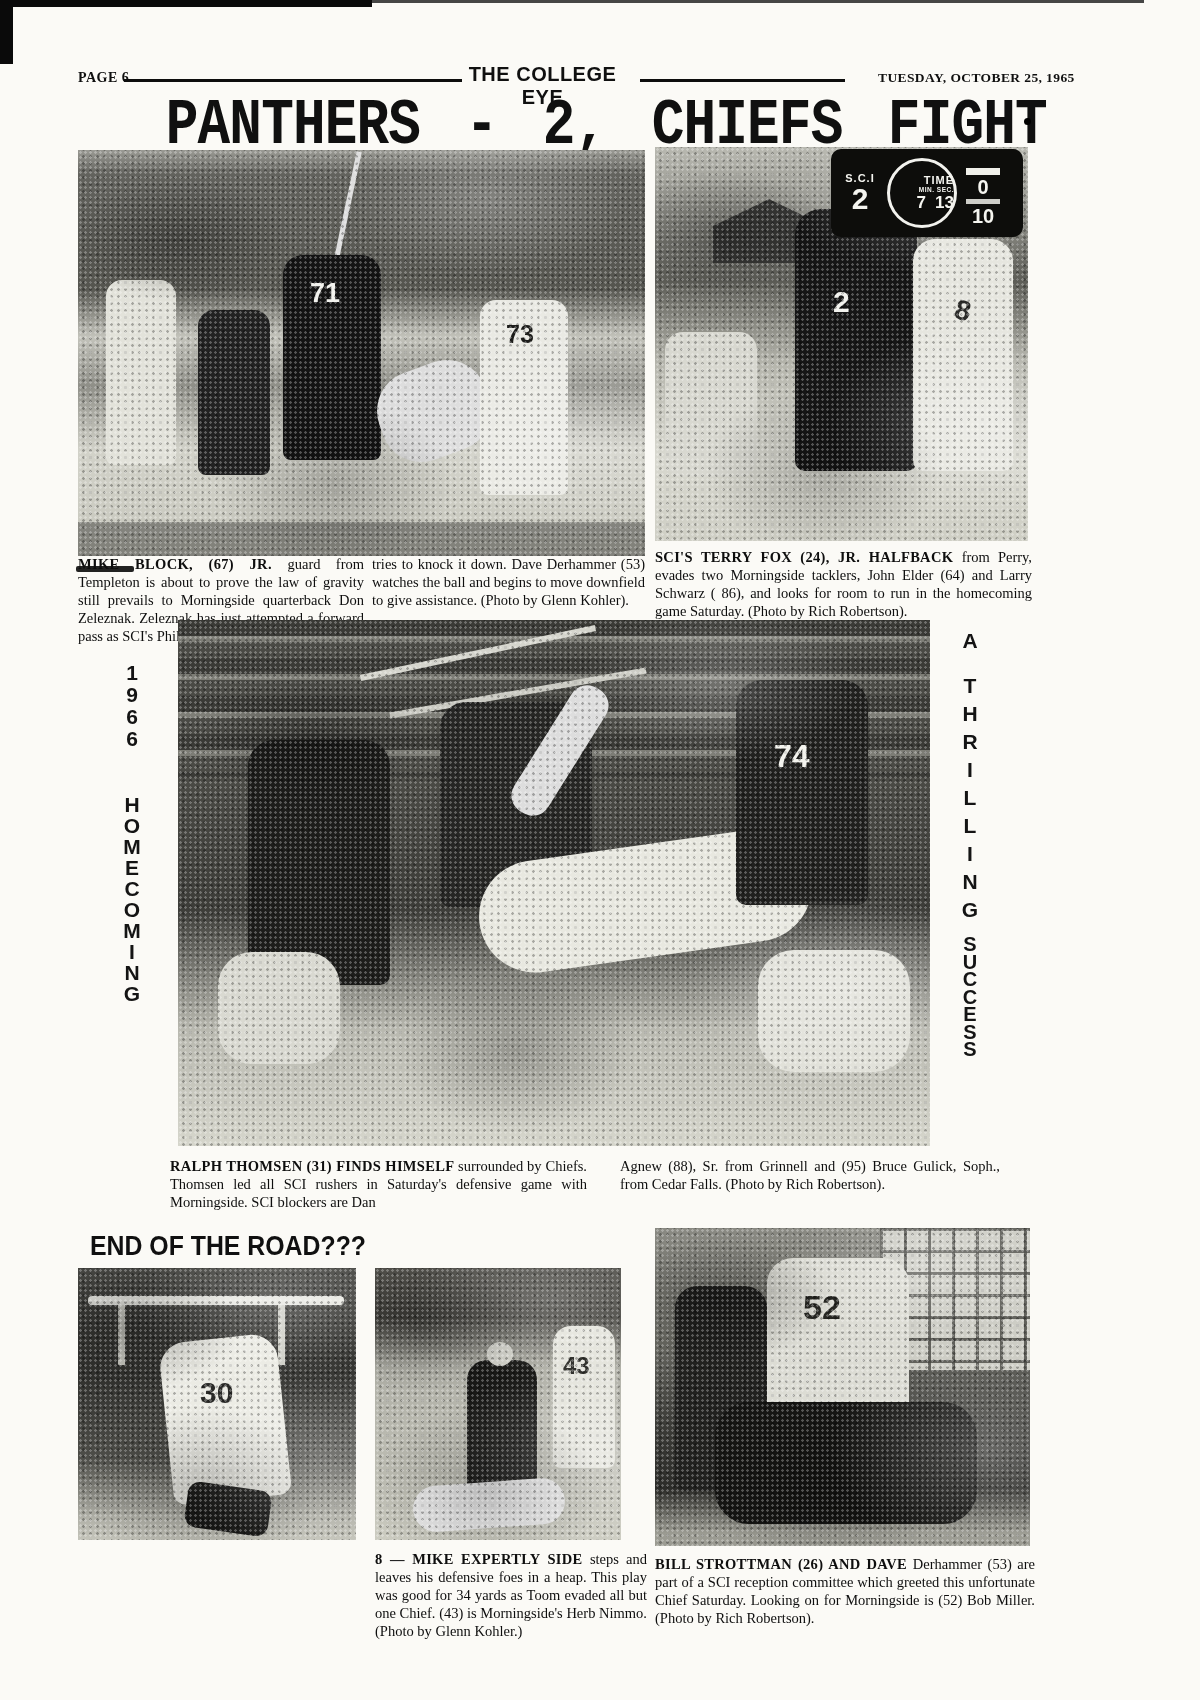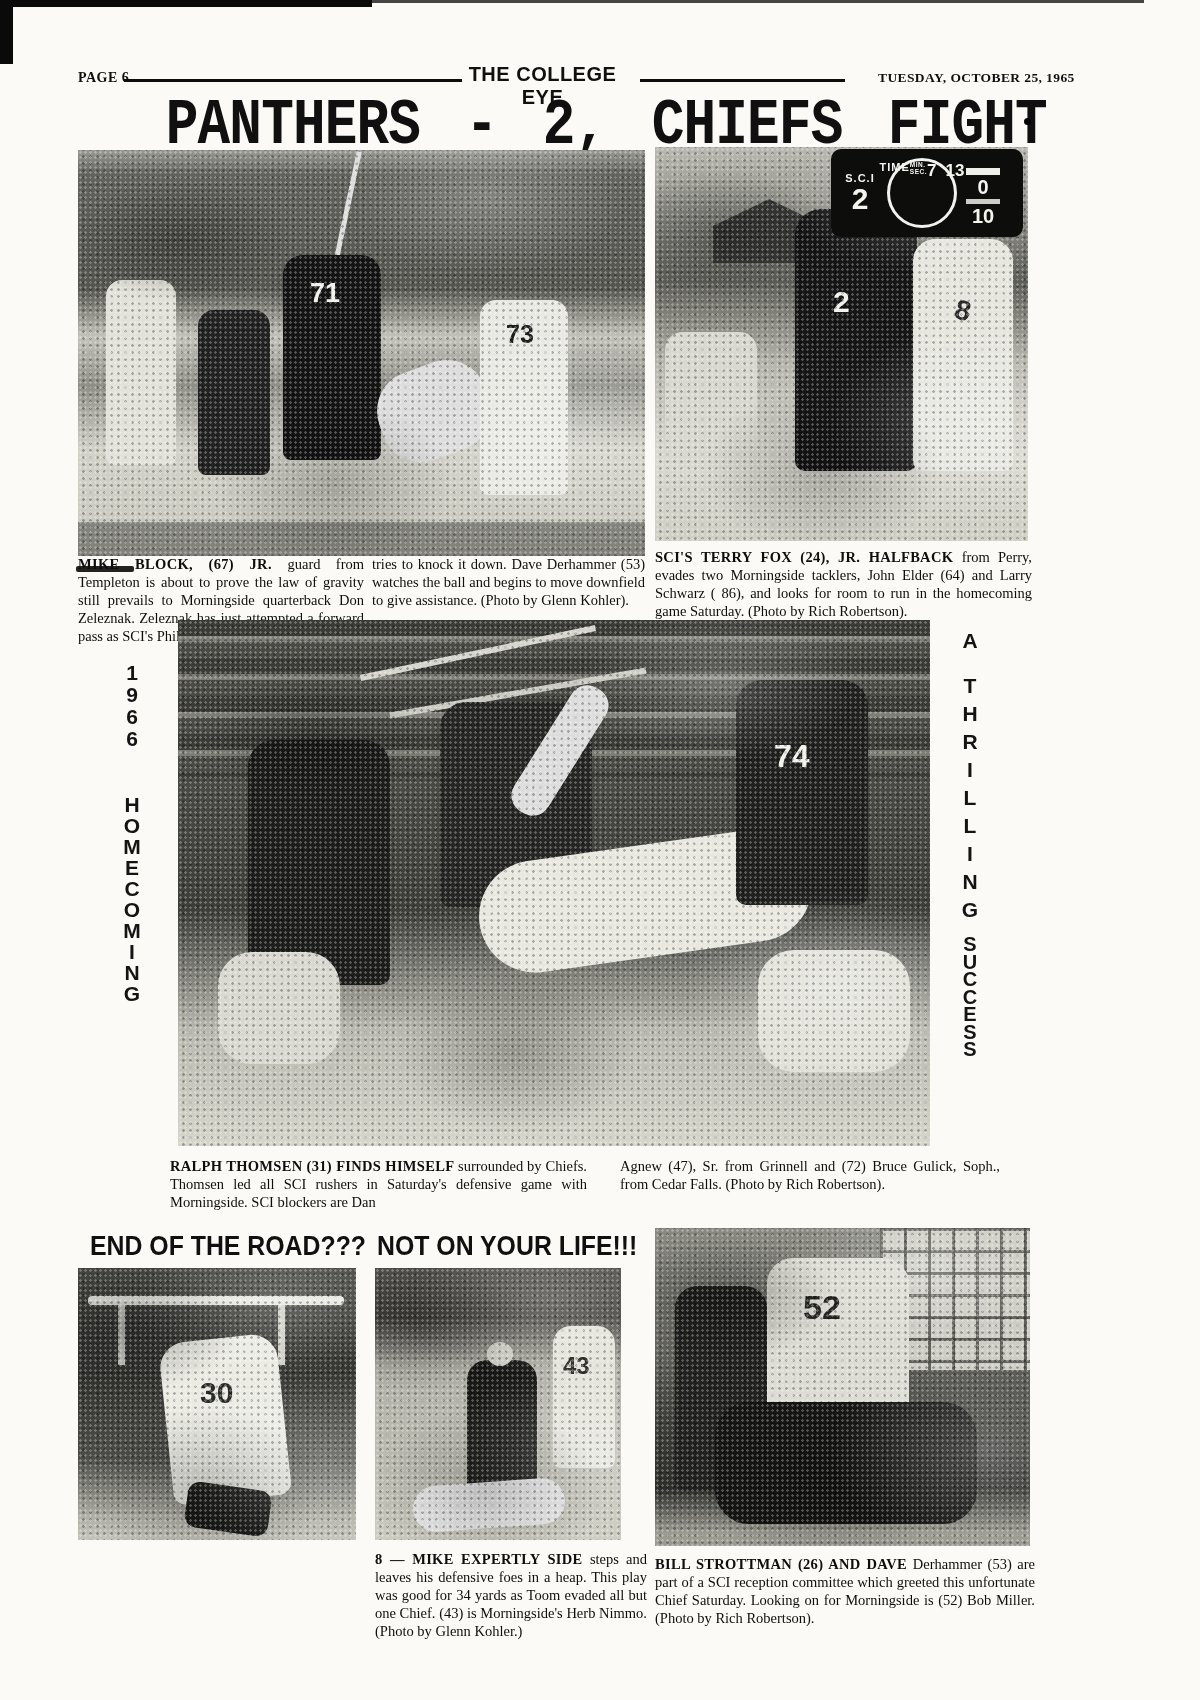--- a/index.html
+++ b/index.html
@@ -62,21 +62,21 @@
     background:linear-gradient(180deg,#8a8a83 0%,#6f6f68 30%,#3b3b37 62%,#2c2c29 82%,#9b9b92 96%);}
 
   
   .scoreboard{position:absolute;top:2px;right:5px;width:192px;height:88px;background:#0d0d0b;
     border-radius:10px;display:flex;align-items:center;gap:4px;padding:4px 6px;box-sizing:border-box;
     z-index:4;font-family:"Liberation Sans",sans-serif;color:#f5f5f0;}
   .sb-left{display:flex;flex-direction:column;align-items:center;width:46px;}
   .sb-team{font-size:11px;font-weight:700;letter-spacing:1px;}
   .sb-score{font-size:30px;font-weight:700;line-height:1;}
   .sb-clock{width:64px;height:64px;border:3px solid #f2f2ee;border-radius:50%;display:flex;
-    align-items:flex-start;justify-content:center;flex:none;}
+    flex-direction:column;align-items:flex-end;justify-content:center;flex:none;}
   .sb-time-label{font-size:11px;font-weight:700;letter-spacing:1px;}
   .sb-time-units{font-size:6.5px;font-weight:700;letter-spacing:.5px;}
   .sb-time-vals{font-size:17px;font-weight:700;display:flex;gap:9px;}
   .sb-right{display:flex;flex-direction:column;align-items:center;width:44px;gap:2px;margin-top:8px;}
   .sb-bar{width:34px;height:7px;background:#f0f0ea;}
   .sb-bar.small{height:5px;opacity:.85;}
   .sb-away{font-size:20px;font-weight:700;line-height:1;}
 
   
   .caption{position:absolute;margin:0;font-family:"Liberation Serif",serif;font-size:14.5px;
@@ -211,24 +211,23 @@
     <div class="fig" style="left:262px;top:82px;width:152px;height:205px;background:#262624;border-radius:26px 26px 10px 10px;"></div>
     <div class="fig" style="left:362px;top:58px;width:40px;height:145px;background:#ddd;border-radius:18px;transform:rotate(32deg);"></div>
     <div class="fig" style="left:300px;top:225px;width:335px;height:112px;background:#e8e8e0;border-radius:56px;transform:rotate(-8deg);"></div>
     <div class="fig" style="left:558px;top:60px;width:132px;height:225px;background:#20201e;border-radius:26px 26px 10px 10px;"></div>
     <div class="fig" style="left:40px;top:332px;width:122px;height:112px;background:#d9d9d1;border-radius:34px;"></div>
     <div class="fig" style="left:580px;top:330px;width:152px;height:122px;background:#e0e0d8;border-radius:36px;"></div>
     <span class="jnum" style="left:596px;top:120px;font-size:32px;color:#f2f2ec;">74</span>
   </div>
 
   <p class="caption" id="cap-m1"><span class="cap-lead">RALPH THOMSEN (31) FINDS HIMSELF</span><span>surrounded by Chiefs. Thomsen led all SCI rushers in Saturday's defensive game with Morningside. SCI blockers are Dan</span></p>
-  <p class="caption" id="cap-m2"><span>Agnew (47), Sr. from Grinnell and (72) Bruce Gulick, Soph., from Cedar Falls. (Photo by Rich Robertson).</span></p>
+  <p class="caption" id="cap-m2"><span>Agnew (88), Sr. from Grinnell and (95) Bruce Gulick, Soph., from Cedar Falls. (Photo by Rich Robertson).</span></p>
 
   <p class="subhead" id="subhead-left"><span class="condensed">END OF THE ROAD???</span></p>
-  <p class="subhead" id="subhead-right"><span class="condensed">NOT ON YOUR LIFE!!!</span></p>
 
   <div class="photo" id="photo-bl">
     <div class="fig" style="left:10px;top:28px;width:92%;height:9px;background:#e8e8e2;border-radius:4px;"></div>
     <div class="fig" style="left:40px;top:37px;width:7px;height:60px;background:#d0d0c8;"></div>
     <div class="fig" style="left:200px;top:37px;width:7px;height:60px;background:#d0d0c8;"></div>
     <div class="fig" style="left:88px;top:70px;width:118px;height:162px;background:#ebebe4;border-radius:26px 26px 12px 12px;transform:rotate(-6deg);"></div>
     <div class="fig" style="left:108px;top:218px;width:84px;height:46px;background:#1a1a18;border-radius:12px;transform:rotate(8deg);"></div>
     <span class="jnum" style="left:122px;top:110px;font-size:30px;color:#2a2a28;">30</span>
   </div>
 

